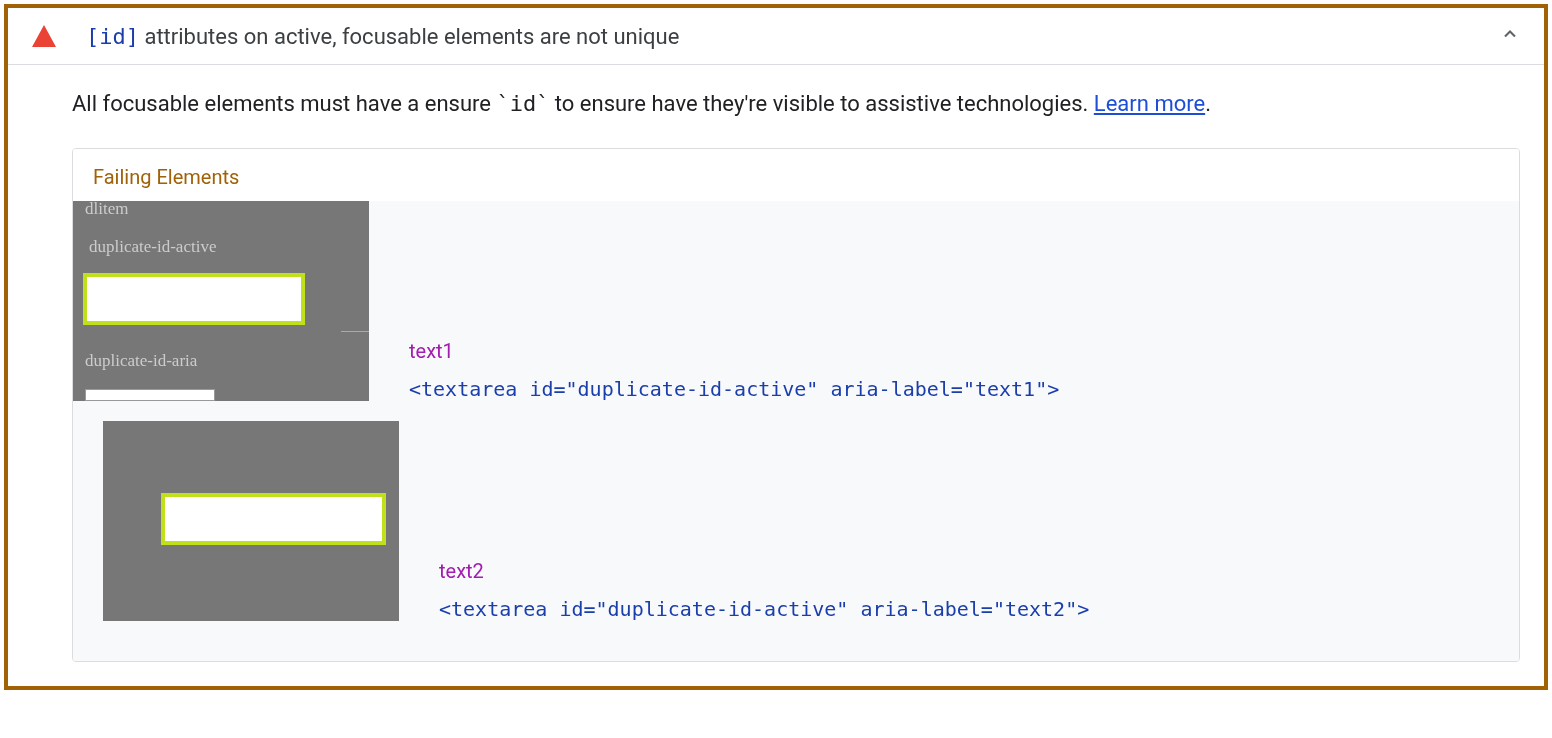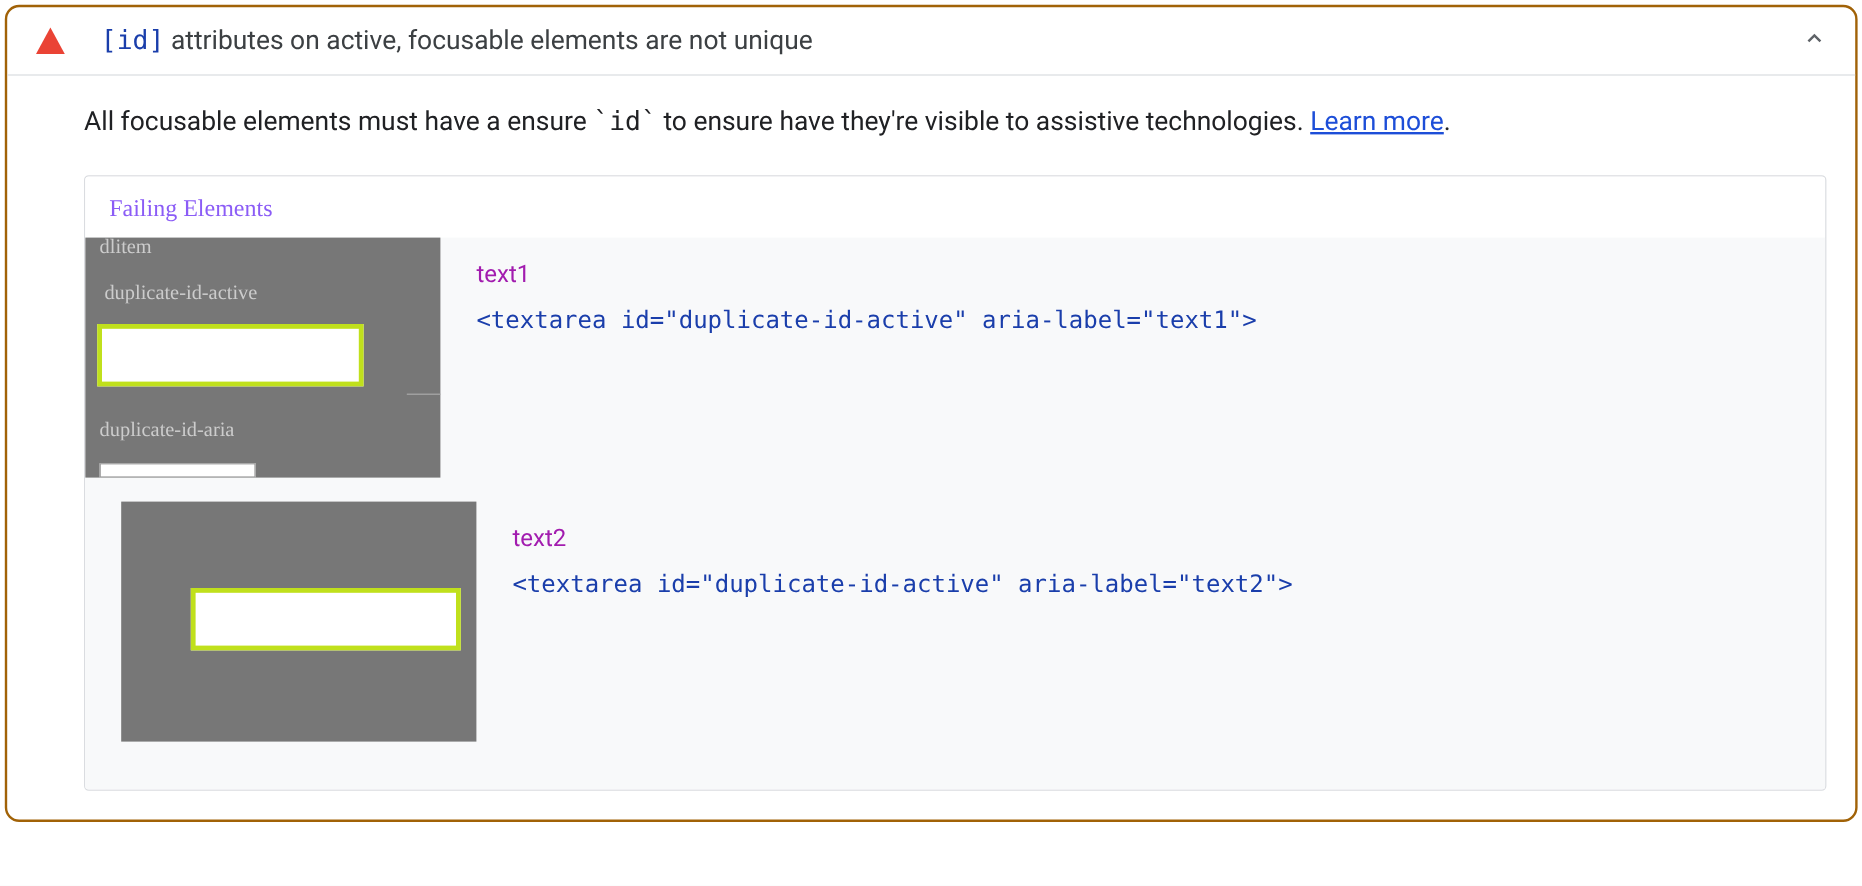--- a/index.html
+++ b/index.html
@@ -7,22 +7,22 @@
       margin: 0;
       padding: 0;
     }
     body {
       font-family: Roboto, -apple-system, BlinkMacSystemFont, "Segoe UI", Helvetica, Arial, sans-serif;
       background: #fff;
       color: #202124;
       font-size: 20px;
     }
     .audit-panel {
-      border: 2px solid #a16207;
-      border-radius: 12px;
+      border: 4px solid #a16207;
+      border-radius: 0;
       margin: 4px;
     }
     .audit-header {
       display: flex;
       align-items: center;
       padding: 14px 24px 14px 24px;
       border-bottom: 1px solid #dadce0;
       cursor: pointer;
     }
     .audit-header .triangle {
@@ -64,34 +64,33 @@
       color: #1d4ed8;
       text-decoration: underline;
     }
     .failing-box {
       border: 1px solid #dadce0;
       border-radius: 4px;
       overflow: hidden;
     }
     .failing-header {
       padding: 16px 20px 12px 20px;
-      color: #8b5cf6;
-      font-size: 20px;
-      background: #fff;
-      font-family: Liberation Serif, serif;
+      color: #a16207;
+      font-size: 20px;
+      background: #fff;
     }
     .failing-body {
       background: #f8f9fa;
       padding: 0 0 20px 0;
     }
     .failing-item {
       display: flex;
       padding: 0 20px 20px 0;
-      gap: 30px;
-      align-items: flex-start;
+      gap: 40px;
+      align-items: flex-end;
     }
     .failing-item:first-child {
       padding-top: 0;
     }
     .thumb {
       background: #777;
       position: relative;
       flex-shrink: 0;
     }
     .thumb1 {

